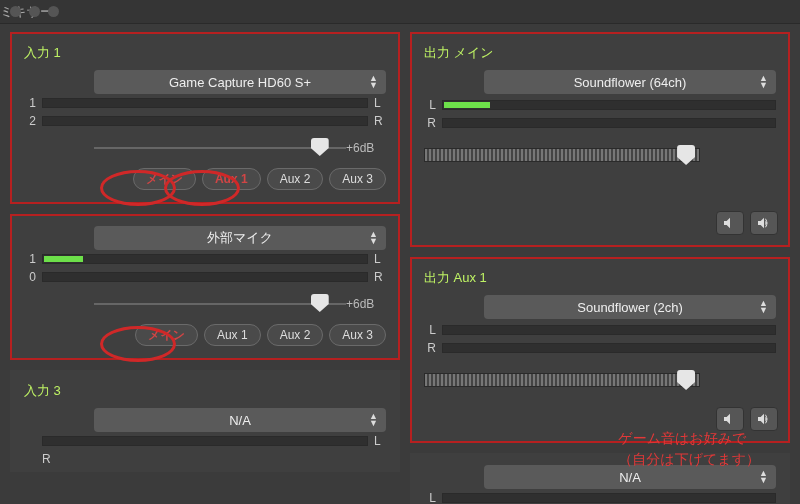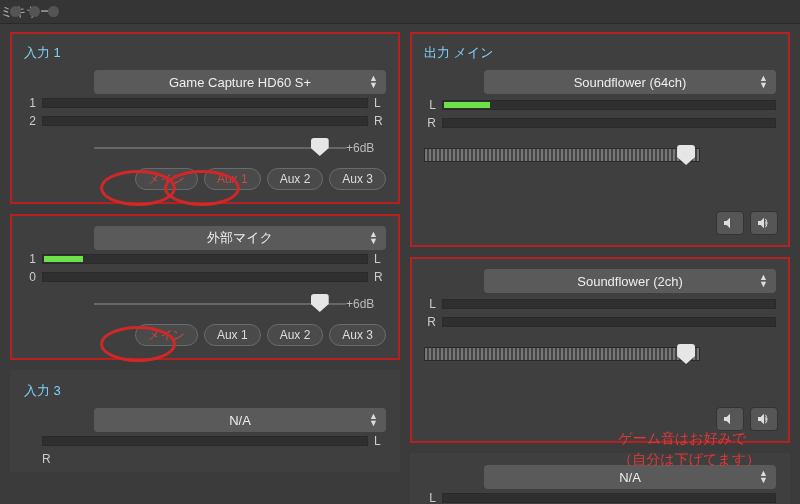--- a/index.html
+++ b/index.html
@@ -38,21 +38,21 @@
   .col { display: flex; flex-direction: column; gap: 10px; }
   .col.left { width: 390px; }
   .col.right { width: 380px; }
   .panel {
     border: 2px solid #b62020;
     background: #3f3f3f;
     padding: 10px 12px 12px 12px;
     position: relative;
   }
   .panel.noborder { border-color: transparent; }
-  .panel-title { color: #7dd3fc; font-size: 13px; margin-bottom: 8px; }
+  .panel-title { color: #bef264; font-size: 13px; margin-bottom: 8px; }
   .dropdown {
     background: #5a5a5a;
     border-radius: 4px;
     height: 24px;
     display: flex;
     align-items: center;
     justify-content: center;
     position: relative;
     color: #eee;
     margin-bottom: 2px;
@@ -127,21 +127,21 @@
     font-size: 12px;
     border-radius: 11px;
     height: 22px;
     padding: 0 12px;
     display: flex;
     align-items: center;
     justify-content: center;
     cursor: pointer;
     min-width: 54px;
   }
-  .auxbtn.red { color: #d04545; }
+  .auxbtn.red { color: #d04545; font-weight: bold; }
   .outmeters { margin-top: 4px; }
   .vol-track {
     height: 14px;
     border: 1px solid #2a2a2a;
     background: repeating-linear-gradient(90deg,#777 0 2px,#444 2px 4px);
     margin-top: 18px;
     position: relative;
   }
   .vol-knob {
     position: absolute;
@@ -322,20 +322,21 @@
         </div>
         <div class="iconbtn">
           <svg viewBox="0 0 24 24">
               <path d="M3 9v6h4l5 5V4L7 9H3zm13 3a4 4 0 0 0-2-3.5v7A4 4 0 0 0 16 12zm-2-7v2a7 7 0 0 1 0 10v2a9 9 0 0 0 0-14z"></path>
             </svg>
         </div>
       </div>
     </div>
 
     <div class="panel" style="height:186px">
+      <div class="panel-title">出力 Aux 1</div>
       <div class="dropdown" style="margin-left:60px">
         <span>Soundflower (2ch)</span>
         <span class="arrows">▲<br>▼</span>
       </div>
       <div class="outmeters">
         <div class="meterrow">
             <span class="chlabel">L</span>
             <div class="meter"></div>
           </div>
         <div class="meterrow">

